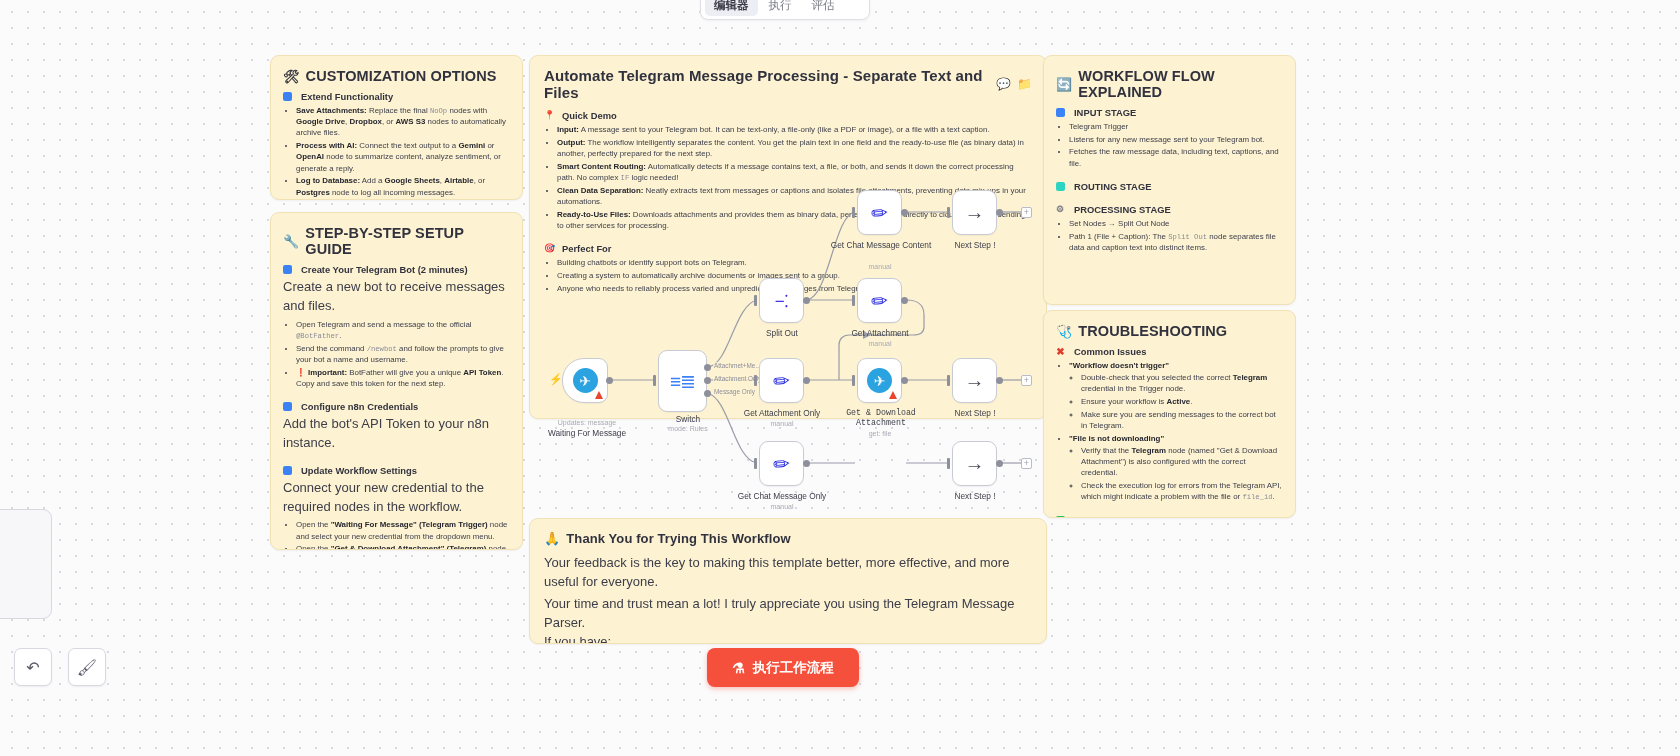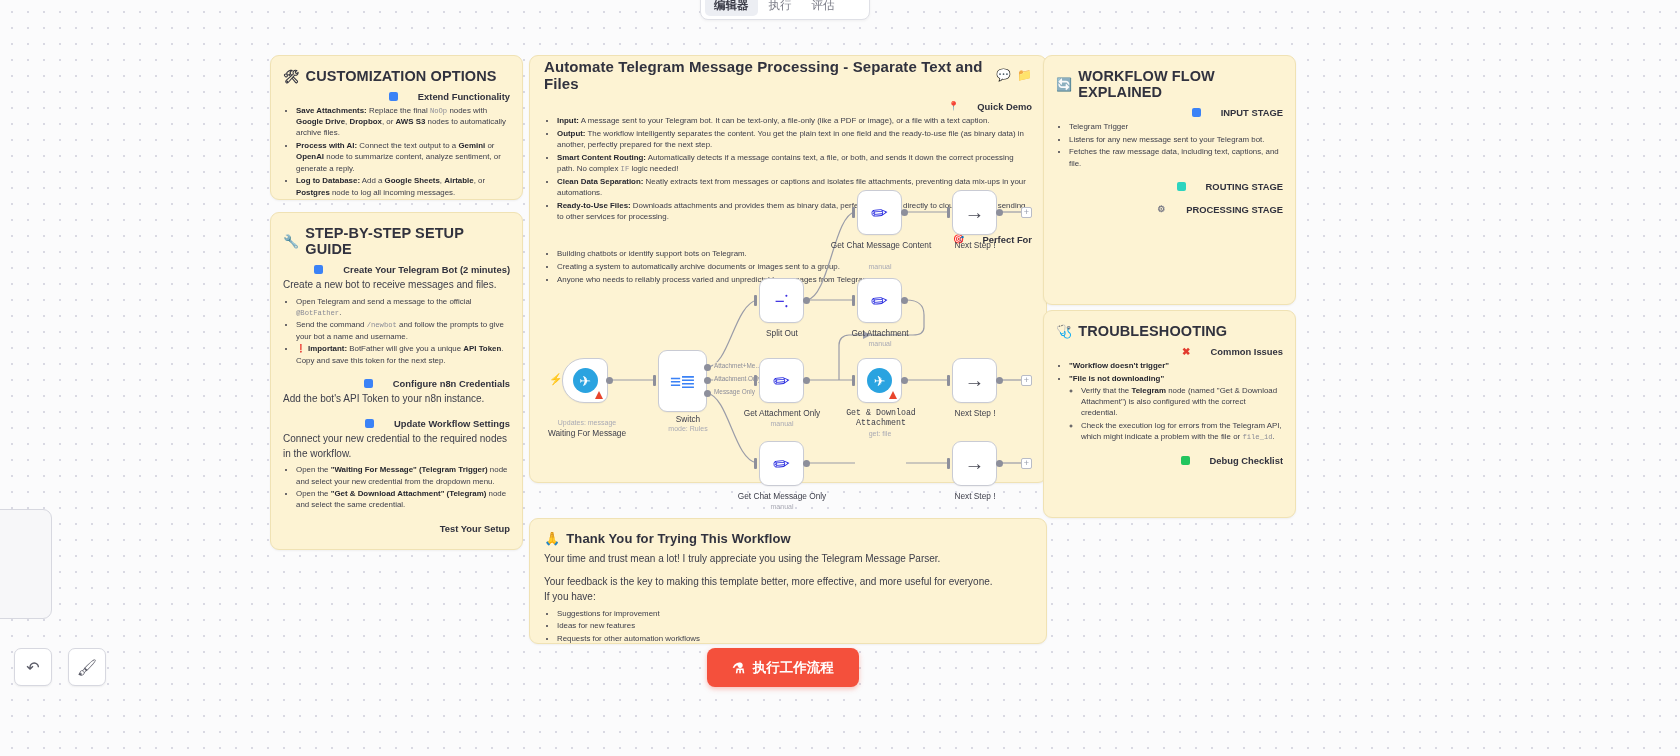--- a/index.html
+++ b/index.html
@@ -50,48 +50,47 @@
   .note h2 {
     margin: 2px 0 7px 0;
     font-size: 14.5px;
     font-weight: bold;
     letter-spacing: .1px;
     color: #31323e;
     display: flex; align-items: center; gap: 6px;
   }
   .note h2 .em { font-size: 13px; }
   .sec {
-    display: flex; align-items: center; gap: 20px;
+    display: flex; align-items: center; gap: 9px;
     font-size: 9.4px; font-weight: bold; color: #31323e;
     margin: 12px 0 3px 0;
-    justify-content: flex-end;
   }
   .sec.first { margin-top: 2px; }
   .sq {
     width: 9px; height: 9px; border-radius: 2px;
     display: inline-block; flex: none;
     position: relative;
   }
   .sq.blue  { background: #3b82f6; }
   .sq.green { background: #22c55e; }
   .sq.teal  { background: #2dd4bf; }
   .sq.red   { background: transparent; color:#e23b2e; font-weight:bold; font-size:10px; line-height:9px; text-align:center;}
   .sq.glyph { background: transparent; font-size: 9px; line-height: 9px; }
   ul.b { margin: 2px 0 0 0; padding-left: 13px; }
   ul.b li { font-size: 7.9px; line-height: 1.42; margin-bottom: 1.5px; color: #3c3d49; }
   ul.b ul.b2 { margin: 1px 0 0 0; padding-left: 12px; list-style-type: circle; }
-  p.t { font-size: 10px; line-height: 1.45; margin: 2px 0 3px 0; color: #3c3d49; }
+  p.t { font-size: 13px; line-height: 1.45; margin: 2px 0 3px 0; color: #3c3d49; }
   b { font-weight: bold; color: #26272f; }
   code, .mono {
     font-family: "Liberation Mono", monospace;
     font-size: 7.2px; color: #8a8b96;
   }
 
   
-  #center-note { left: 529px; top: 55px; width: 518px; height: 428px; padding: 0 14px; }
+  #center-note { left: 529px; top: 55px; width: 518px; height: 364px; padding: 9px 14px; }
   #center-note h2 { font-size: 15px; margin-bottom: 9px; }
 
   
   .flow { position: absolute; left: 529px; top: 215px; width: 518px; height: 300px; }
   .node {
     position: absolute;
     width: 45px; height: 45px;
     background: #fff;
     border: 1.4px solid #c9cbd4;
     border-radius: 9px;
@@ -441,36 +440,46 @@
 
   <div class="sec">
     <span class="sq teal"></span>
     <span>ROUTING STAGE</span>
   </div>
 
   <div class="sec">
     <span class="sq glyph" style="color:#7a7b86;">⚙</span>
     <span>PROCESSING STAGE</span>
   </div>
+  <ul class="b">
+    <li>Set Nodes → Split Out Node</li>
+    <li>Path 1 (File + Caption): The <code>Split Out</code> node separates file data and caption text into distinct items.</li>
+
+  </ul>
 
 </div>
 
 <div class="note" id="trouble-note" style="left:1043px; top:310px; width:253px; height:208px;">
   <h2>
     <span class="em">🩺</span>
     <span>TROUBLESHOOTING</span>
   </h2>
 
   <div class="sec first">
     <span class="sq red">✖</span>
     <span>Common Issues</span>
   </div>
   <ul class="b">
     <li>
       <b>"Workflow doesn't trigger"</b>
+      <ul class="b2">
+        <li>Double-check that you selected the correct <b>Telegram</b> credential in the Trigger node.</li>
+        <li>Ensure your workflow is <b>Active</b>.</li>
+        <li>Make sure you are sending messages to the correct bot in Telegram.</li>
+      </ul>
     </li>
     <li>
       <b>"File is not downloading"</b>
       <ul class="b2">
         <li>Verify that the <b>Telegram</b> node (named "Get &amp; Download Attachment") is also configured with the correct credential.</li>
         <li>Check the execution log for errors from the Telegram API, which might indicate a problem with the file or <code>file_id</code>.</li>
       </ul>
     </li>
   </ul>
 
@@ -479,22 +488,22 @@
     <span>Debug Checklist</span>
   </div>
 
 </div>
 
 <div class="note" id="thanks-note">
   <h2>
     <span class="em">🙏</span>
     <span>Thank You for Trying This Workflow</span>
   </h2>
+  <p class="t" style="margin-top:8px;">Your feedback is the key to making this template better, more effective, and more useful for everyone.</p>
   <p class="t">Your time and trust mean a lot! I truly appreciate you using the Telegram Message Parser.</p>
-  <p class="t" style="margin-top:8px;">Your feedback is the key to making this template better, more effective, and more useful for everyone.</p>
   <p class="t" style="margin-top:-2px;">If you have:</p>
   <ul class="b">
     <li>Suggestions for improvement</li>
     <li>Ideas for new features</li>
     <li>Requests for other automation workflows</li>
   </ul>
   <p class="t" style="margin-top:8px; font-weight:bold;">Please share them with me! Every idea helps shape the next update.</p>
 
 </div>
 

